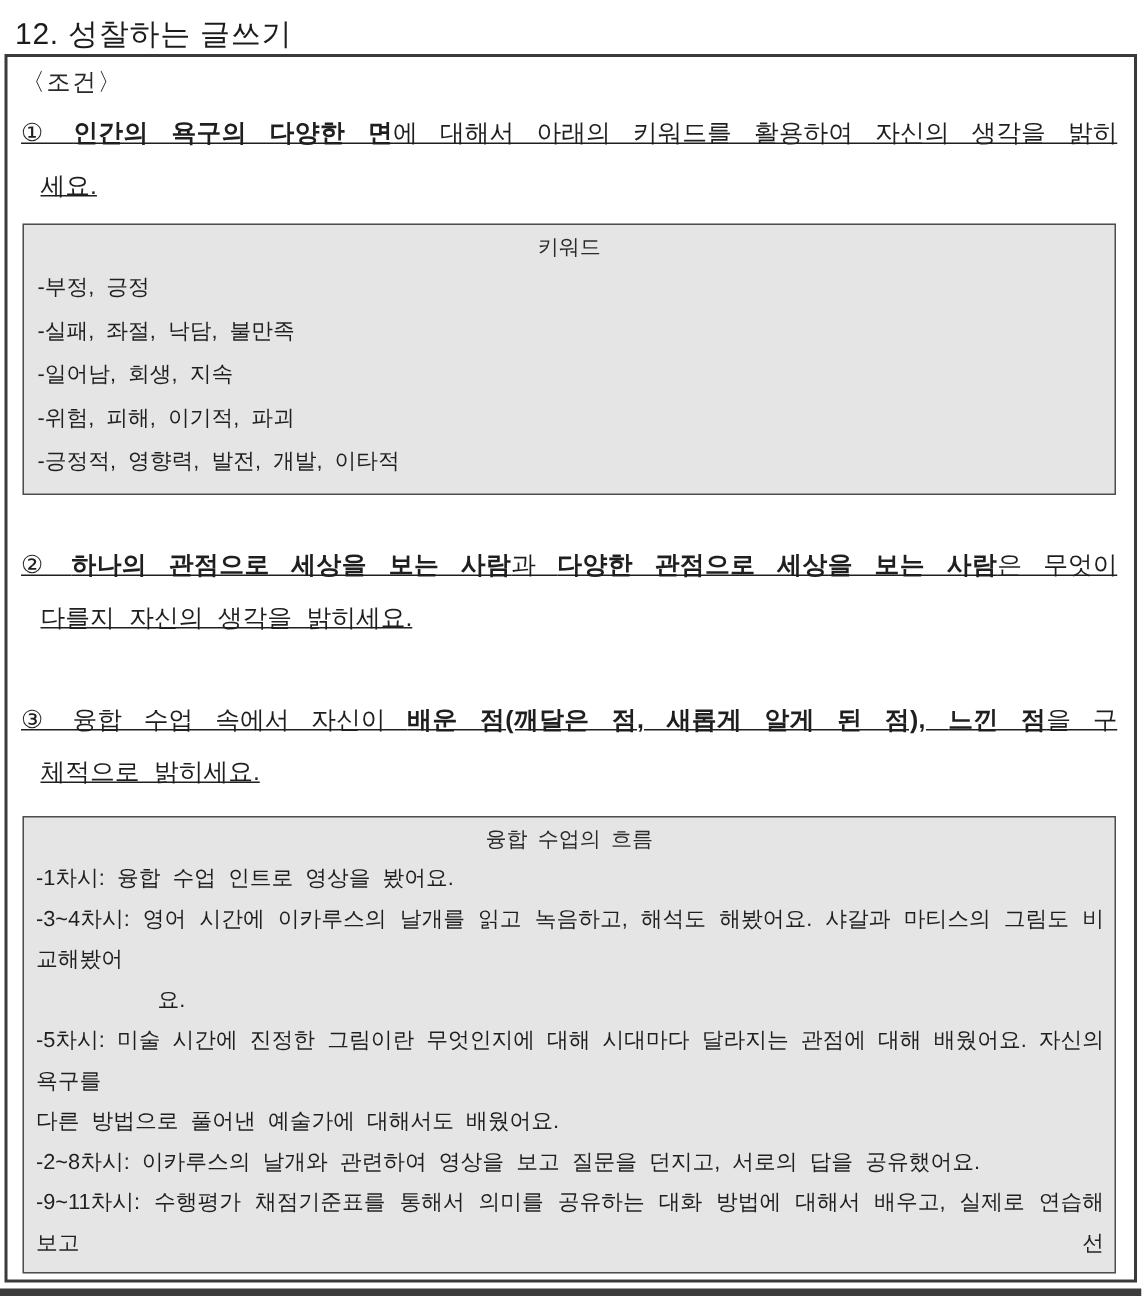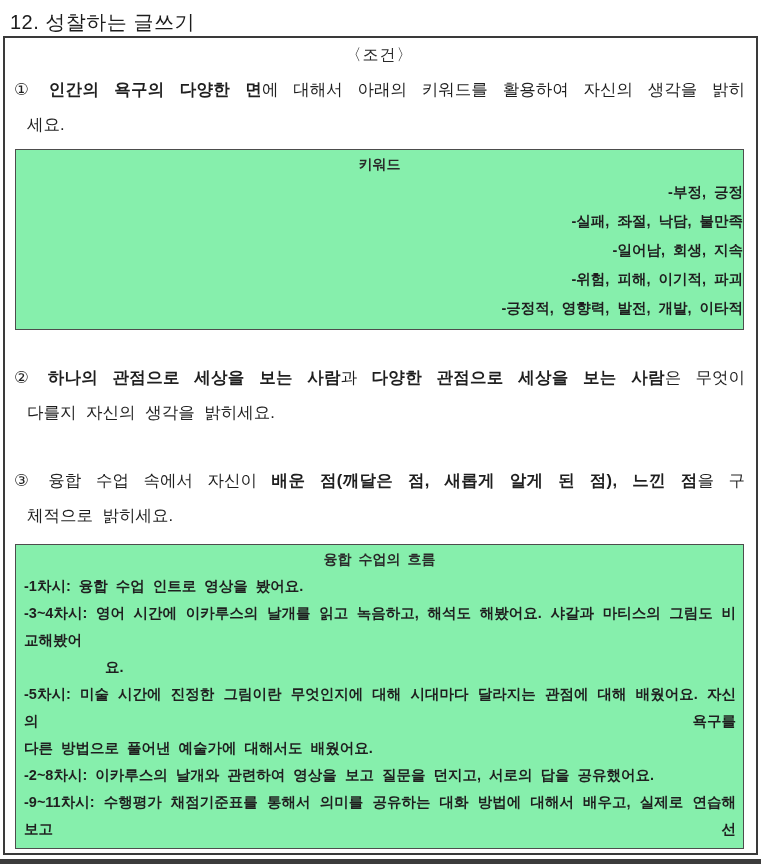--- a/index.html
+++ b/index.html
@@ -19,51 +19,49 @@
     height: 28px;
   }
   .outer-box {
     margin: 8px 3px 0 3px;
     border: 2px solid #3a3a3a;
     height: 819px;
     padding: 4px 11px 4px 9px;
     background: #ffffff;
   }
   .cond-header {
-    text-align: center;
     font-size: 16px;
     letter-spacing: 1px;
     padding: 3px 0 6px 0;
     color: #2a2a2a;
   }
   .item { font-size: 16.5px; line-height: 35px; word-spacing: 5px; color: #1f1f1f; }
-  .item .line { overflow: hidden; white-space: nowrap; }
+  .item .line { overflow: hidden; white-space: nowrap; text-decoration: underline; }
   .item .line.justify { white-space: normal; text-align: justify; text-align-last: justify; }
   .item .line.cont { padding-left: 13px; }
   .b { font-weight: bold; letter-spacing: 0.3px; }
   .inner-box {
     border: 1px solid #4d4d4d;
-    background: #86efac;
-    font-weight: bold;
+    background: #e5e5e5;
   }
   .inner-header {
     text-align: center;
     font-size: 14px;
     padding: 6px 0 4px 0;
     color: #2a2a2a;
     word-spacing: 3px;
   }
   .kw-box { margin: 7px 1px 0 1px; padding-bottom: 6px; }
   .kw-line {
     font-size: 14.5px;
     line-height: 29px;
     padding-left: 9px;
     word-spacing: 4px;
     color: #1f1f1f;
-    overflow: hidden; white-space: nowrap; text-align: right;
+    overflow: hidden; white-space: nowrap;
   }
   .gap-after-kw { height: 30px; }
   .gap-after-i2 { height: 33px; }
   .flow-box { margin: 11px 1px 0 1px; padding-bottom: 5px; }
   .flow-line {
     font-size: 14.5px;
     line-height: 27px;
     padding: 0 7px 0 8px;
     word-spacing: 4px;
     color: #1f1f1f;

